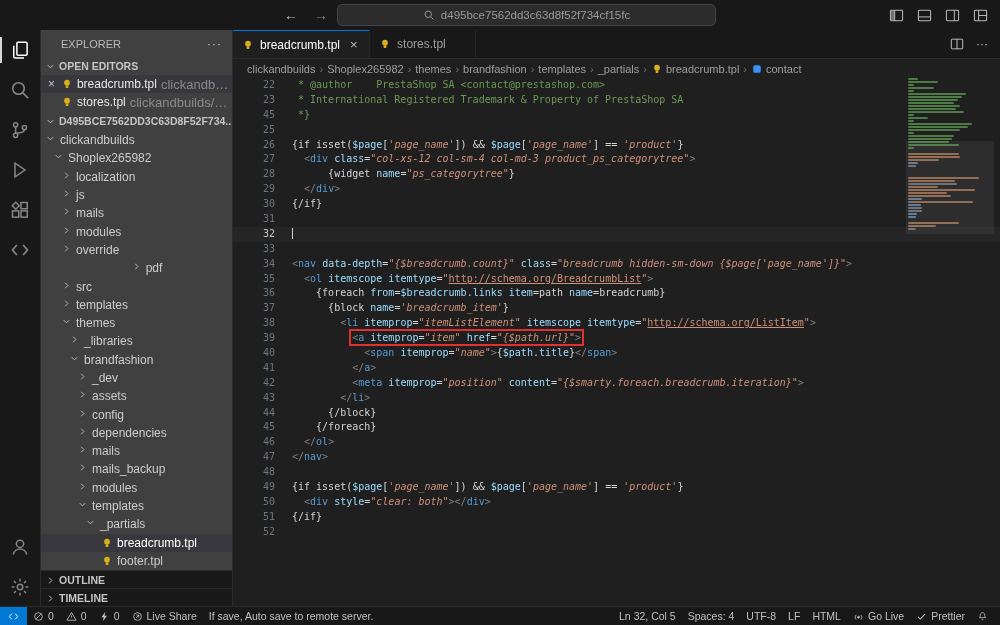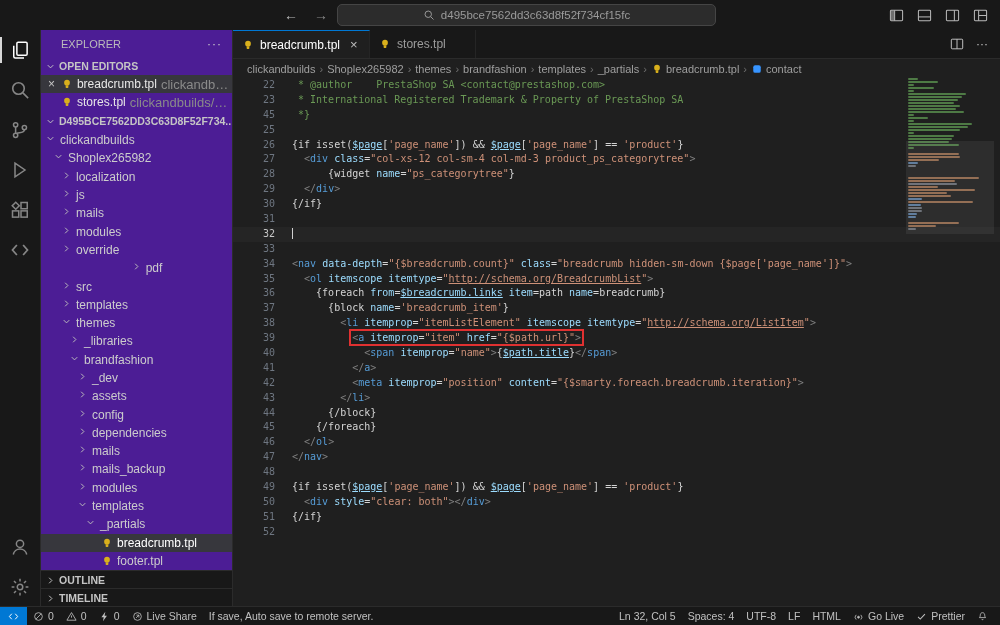--- a/index.html
+++ b/index.html
@@ -17,21 +17,21 @@
   .tb-icons{position:absolute;right:12px;top:0;height:30px;display:flex;align-items:center;gap:13px;color:#b8b8b8;}
   .tb-icons svg{width:15px;height:15px;}
   
   .activitybar{position:absolute;left:0;top:30px;width:40px;bottom:18px;background:#181818;border-right:1px solid #2b2b2b;}
   .ab-item{height:40px;display:flex;align-items:center;justify-content:center;position:relative;color:#868686;}
   .ab-item svg{width:20px;height:20px;}
   .ab-item.active{color:#ffffff;}
   .ab-item.active::before{content:"";position:absolute;left:0;top:7px;bottom:7px;width:2px;background:#d7d7d7;}
   .ab-bottom{position:absolute;bottom:0;left:0;right:0;}
   
-  .sidebar{position:absolute;left:41px;top:30px;width:191px;bottom:18px;background:#4c1d95;border-right:1px solid #2b2b2b;overflow:hidden;}
+  .sidebar{position:absolute;left:41px;top:30px;width:191px;bottom:18px;background:#404040;border-right:1px solid #2b2b2b;overflow:hidden;}
   .sb-title{height:27px;display:flex;align-items:center;padding:0 10px 0 20px;font-size:11px;color:#bbbbbb;}
   .sb-title .more{margin-left:auto;color:#cfcfcf;letter-spacing:1px;font-size:12px;}
   .sec-head{height:18px;display:flex;align-items:center;gap:3px;padding-left:4px;font-weight:bold;font-size:10.5px;color:#c5c5c5;white-space:nowrap;overflow:hidden;}
   .sec-head .icon{color:#c5c5c5;}
   .sec-head .icon svg{width:11px;height:11px;}
   .oe-row{height:18px;display:flex;align-items:center;gap:4px;padding-left:5px;white-space:nowrap;overflow:hidden;}
   .oe-row.active{background:#37373d;}
   .oe-close{width:12px;text-align:center;color:#c5c5c5;font-size:12px;}
   .oe-name{color:#e7e7e7;font-size:12px;}
   .oe-path{color:#8a8a8a;font-size:13px;overflow:hidden;text-overflow:ellipsis;}
@@ -55,21 +55,21 @@
   .crumbs{height:20px;display:flex;align-items:center;padding-left:14px;font-size:11px;color:#9f9f9f;}
   .crumb{display:flex;align-items:center;gap:3px;}
   .crumb-sep{color:#6e6e6e;margin:0 4px;font-size:11px;}
   .code{position:absolute;top:48px;left:0;right:0;bottom:0;overflow:hidden;}
   .code-row{display:flex;height:14.9px;line-height:14.9px;font-family:"DejaVu Sans Mono",monospace;font-size:10px;white-space:pre;}
   .code-row.cur-line{background:rgba(128,128,128,0.07);}
   .gutter{flex:none;width:42px;text-align:right;padding-right:17px;color:#6e7681;}
   .gutter.cur{color:#c6c6c6;}
   .ct{flex:1;}
   .tk-c{color:#6a9955;}.tk-p{color:#d4d4d4;}.tk-g{color:#808080;}.tk-t{color:#569cd6;}
-  .tk-a{color:#9cdcfe;}.tk-s{color:#ce9178;}.tk-v{color:#9cdcfe;text-decoration:underline;}
+  .tk-a{color:#9cdcfe;}.tk-s{color:#ce9178;font-style:italic;}.tk-v{color:#9cdcfe;}
   .tk-u{color:#ce9178;text-decoration:underline;}
   .redbox{outline:2px solid #e03131;outline-offset:1px;}
   .caret{display:inline-block;width:1.3px;height:11px;background:#d0d0d0;vertical-align:-2px;}
   .minimap{position:absolute;top:0;right:8px;width:84px;}
   .mm-row{height:2px;margin-bottom:1px;border-radius:1px;}
   .mm-slider{position:absolute;left:-2px;right:-2px;background:rgba(150,150,150,0.12);}
   
   .statusbar{position:absolute;left:0;right:0;bottom:0;height:18px;background:#181818;border-top:1px solid #2b2b2b;
              display:flex;align-items:center;font-size:10.5px;color:#c0c0c0;}
   .st-left{display:flex;align-items:center;height:100%;}

